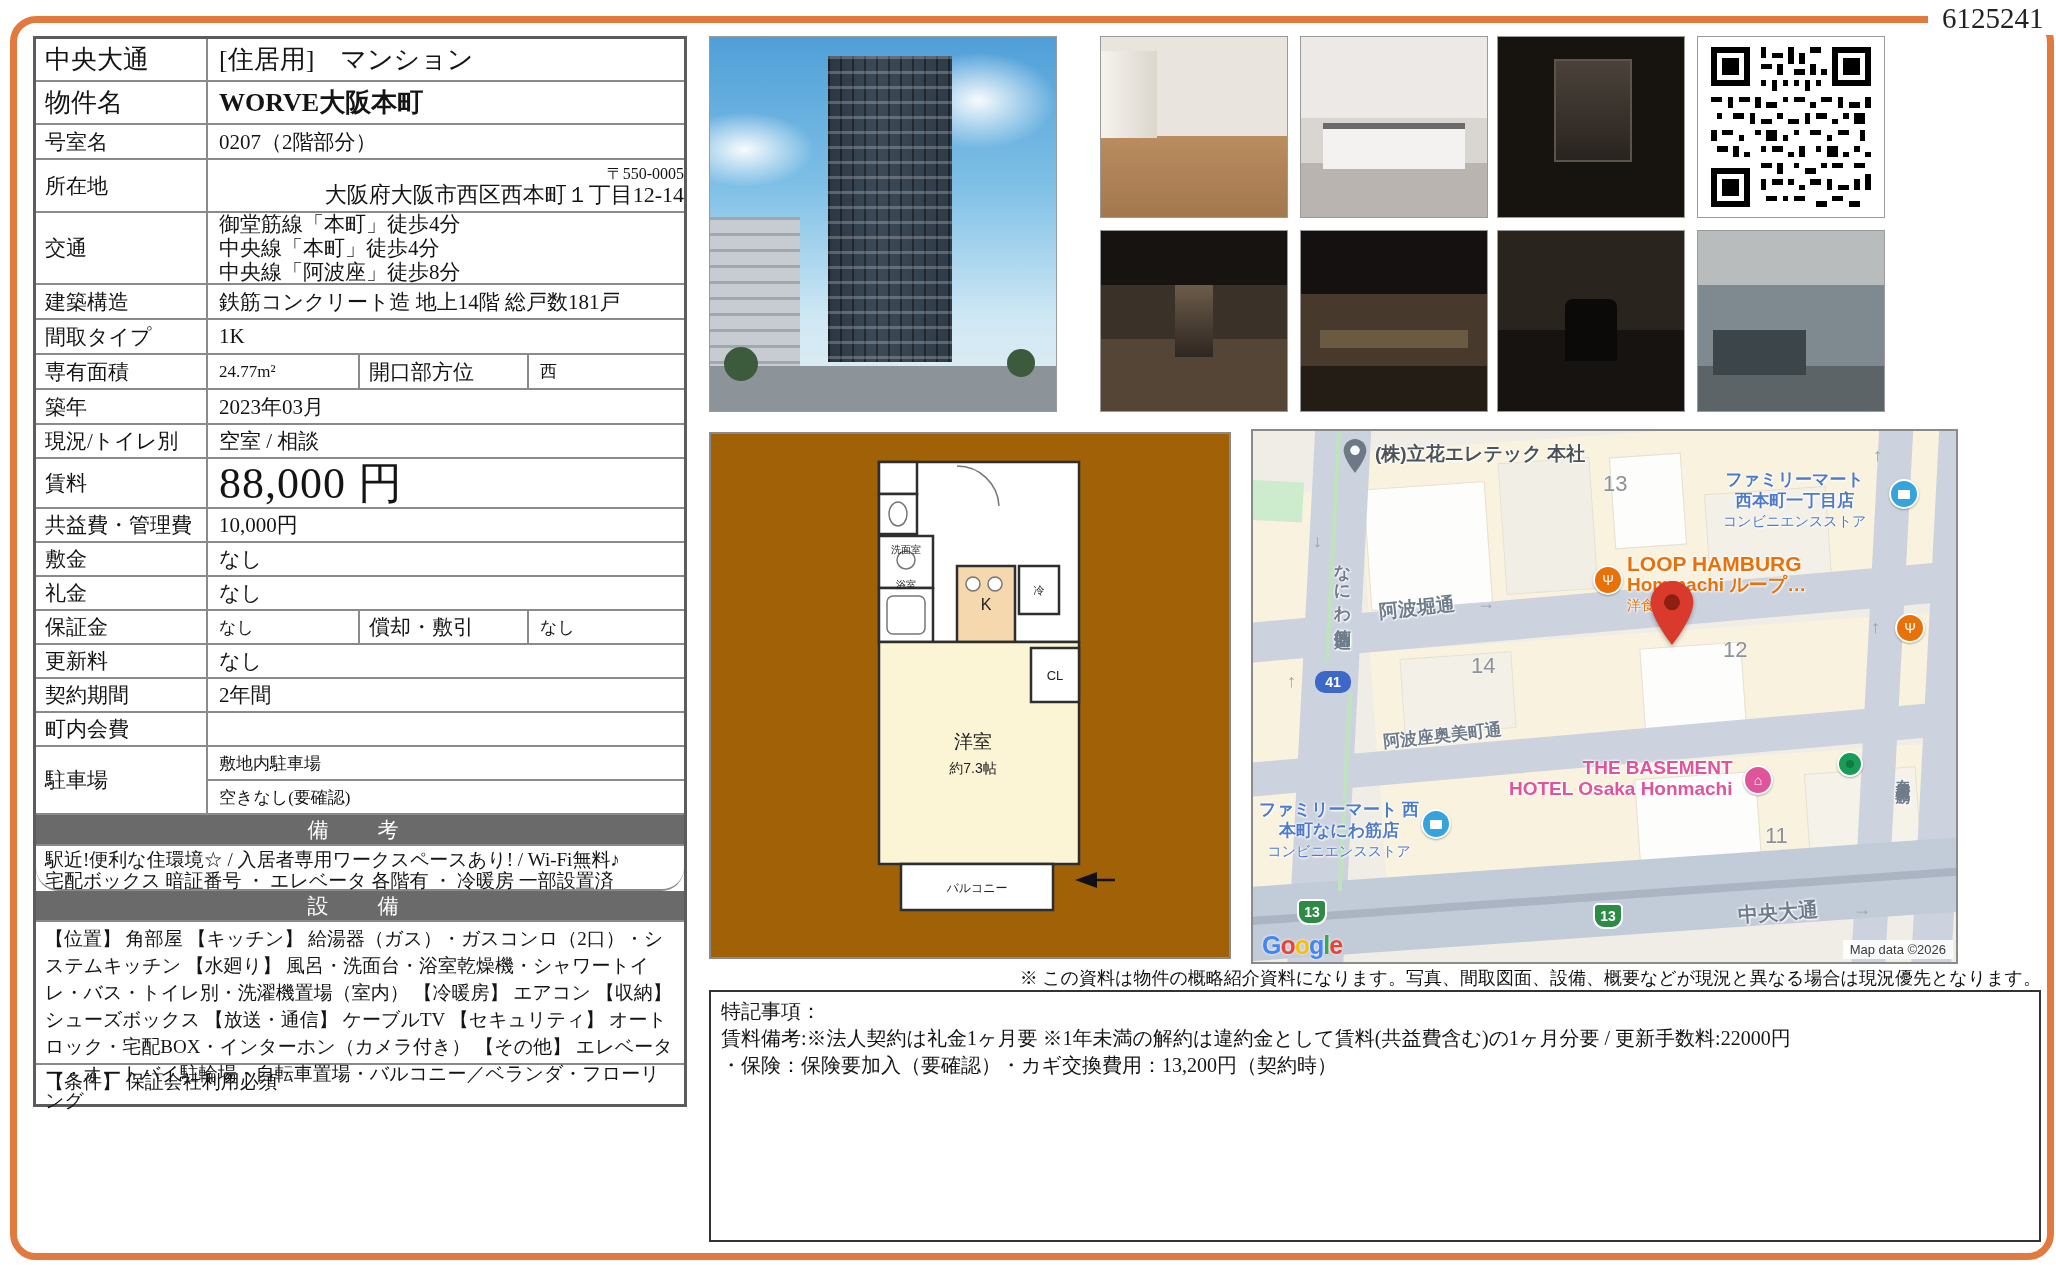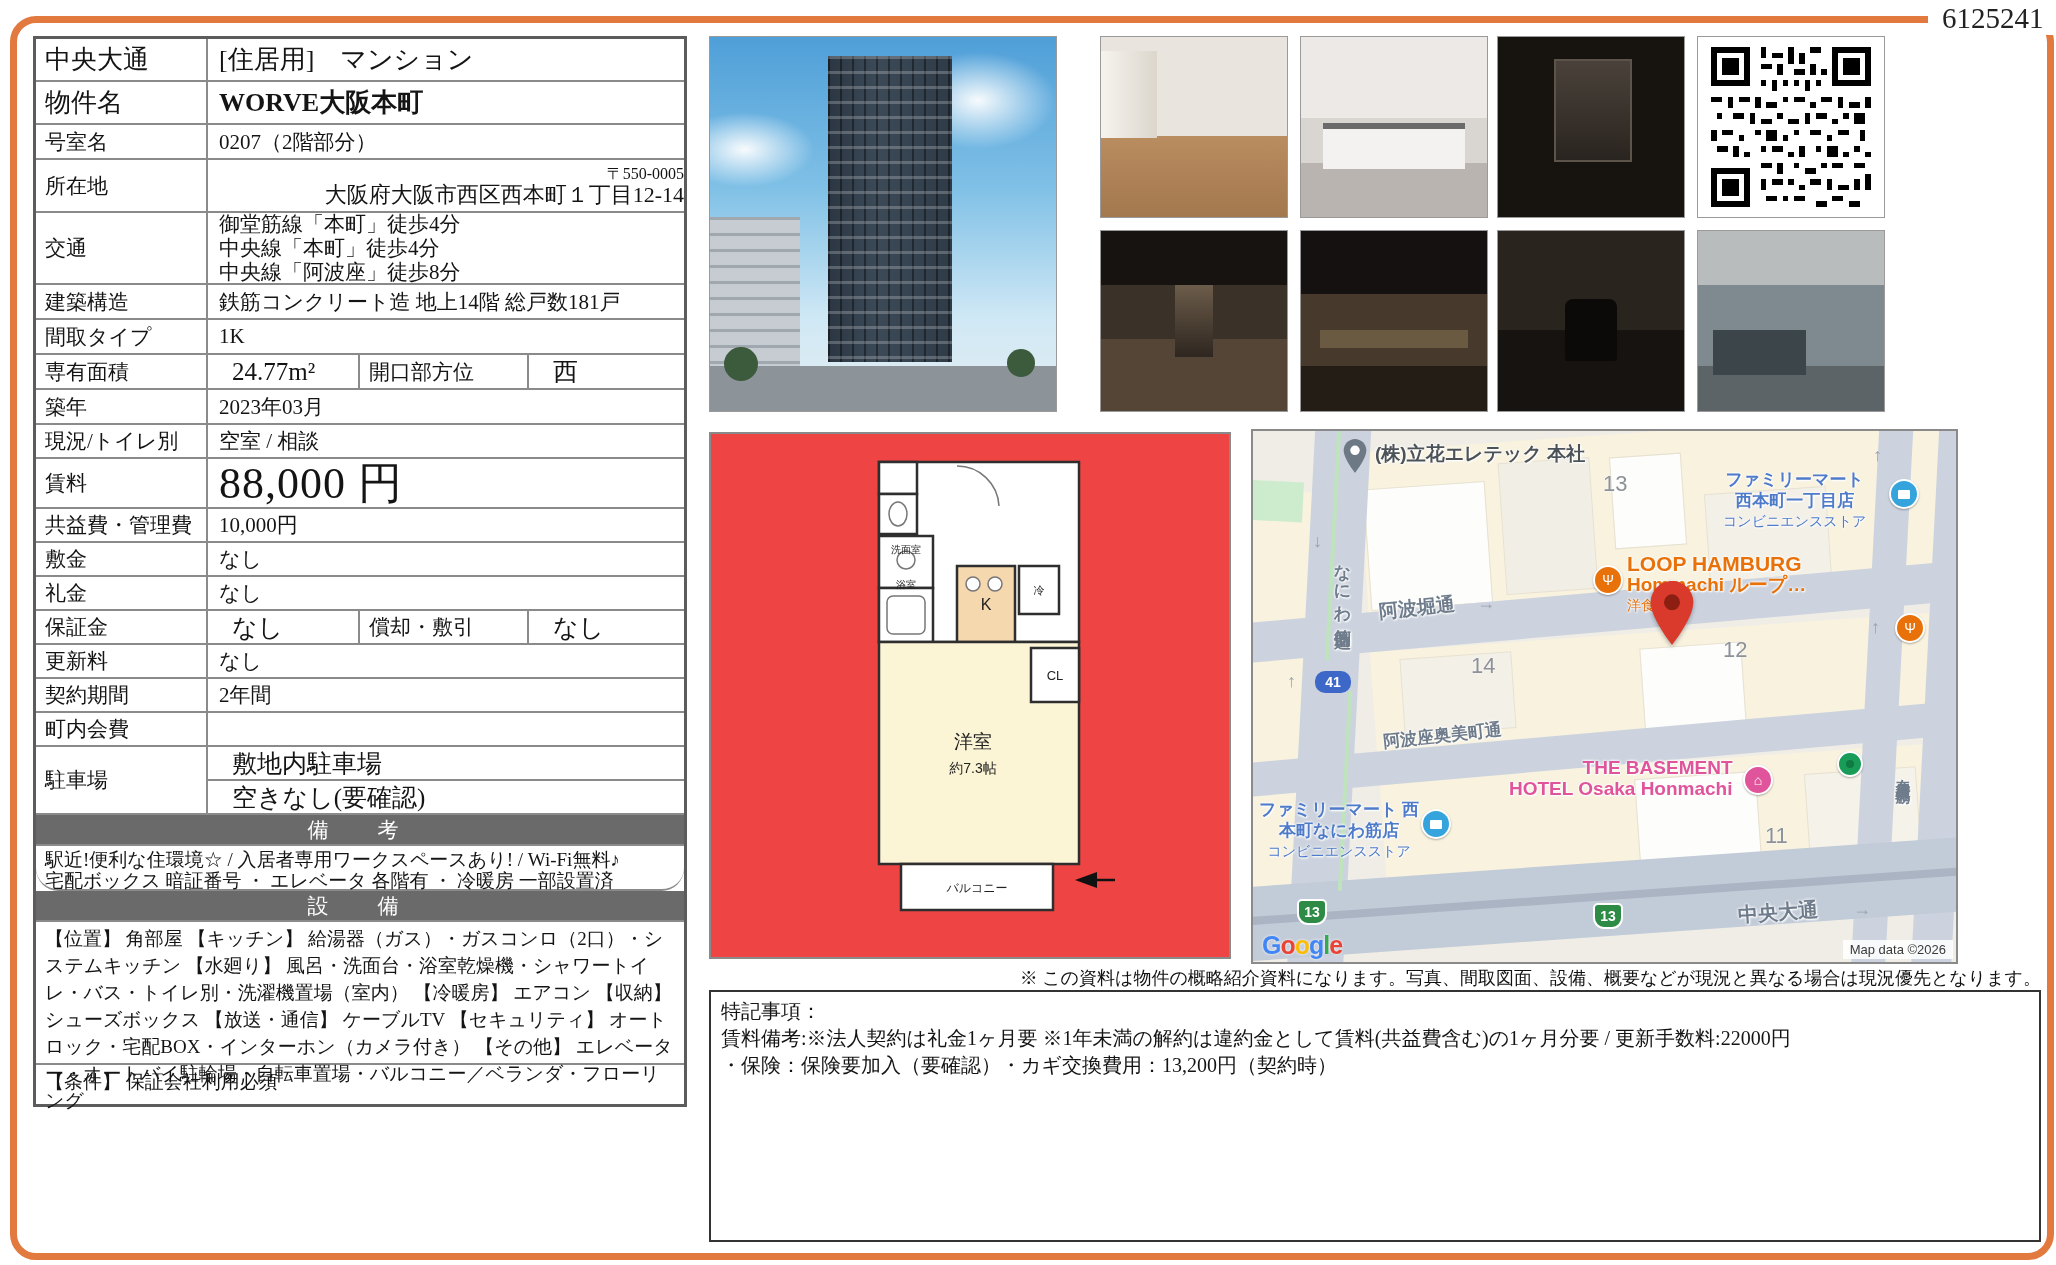--- a/index.html
+++ b/index.html
@@ -21,21 +21,21 @@
   .big{font-size:26px;}
   .rent{font-size:44px;letter-spacing:1px;}
   .sub{flex-direction:column;align-items:flex-end;justify-content:center;}
   .sectionbar{height:29px;background:#6a6a6a;color:#fff;display:flex;align-items:center;
               justify-content:center;font-size:21px;letter-spacing:14px;border-bottom:2px solid #8a8a8a;}
   .sectext{padding:3px 9px;font-size:19px;line-height:27px;box-sizing:border-box;
            border-bottom:2px solid #8a8a8a;}
   .pre{white-space:pre-line;border-radius:23px;}
   .mid{width:171px;flex:0 0 171px;border-left:2px solid #8a8a8a;border-right:2px solid #8a8a8a;
        display:flex;align-items:center;padding-left:9px;box-sizing:border-box;font-size:21px;}
-  .halfcell{display:flex;align-items:center;padding-left:24px;box-sizing:border-box;font-size:25px;flex:1;}
+  .halfcell{display:flex;align-items:center;padding-left:11px;box-sizing:border-box;font-size:17px;flex:1;}
   
   .photo{position:absolute;border:1px solid #9a9a9a;box-sizing:border-box;overflow:hidden;background:#ddd;}
   .ph-big{left:709px;top:36px;width:348px;height:376px;}
   .sky{position:absolute;inset:0;background:linear-gradient(180deg,#4f9fd8 0%,#7fc0e6 40%,#cfe8f5 75%,#e4eef2 100%);}
   .cloud{position:absolute;background:radial-gradient(closest-side,rgba(255,255,255,.95),rgba(255,255,255,0));}
   .tower{position:absolute;left:34%;top:5%;width:36%;height:82%;
          background:linear-gradient(90deg,#2b3642,#3c4a58 40%,#2f3b47);
          background-blend-mode:normal;}
   .tower:before{content:"";position:absolute;inset:0;
       background:repeating-linear-gradient(180deg,rgba(255,255,255,.22) 0 3px,transparent 3px 15px),
@@ -63,21 +63,21 @@
       background:linear-gradient(180deg,#6c5c4a,#2e2620);}
   .ph-work{left:1300px;top:230px;background:linear-gradient(180deg,#141110 0 35%,#473a2d 35% 75%,#241d16 75%);}
   .ph-work:before{content:"";position:absolute;left:10%;top:55%;width:80%;height:10%;background:#6b5a42;}
   .ph-chair{left:1497px;top:230px;background:linear-gradient(180deg,#2a241e 0 55%,#171310 55%);}
   .ph-chair:before{content:"";position:absolute;left:36%;top:38%;width:28%;height:34%;
       background:#0c0a08;border-radius:8px 8px 2px 2px;}
   .ph-ent{left:1697px;top:230px;background:linear-gradient(180deg,#b9bcbd 0 30%,#7e8a90 30% 75%,#5d6468 75%);}
   .ph-ent:before{content:"";position:absolute;left:8%;top:55%;width:50%;height:25%;background:#3c4549;}
   
   .planbox{position:absolute;left:709px;top:432px;width:522px;height:527px;
-           border:2px solid #8a8a8a;box-sizing:border-box;background:#ef4444;}
+           border:2px solid #8a8a8a;box-sizing:border-box;background:#a16207;}
   
   .mapbox{position:absolute;left:1251px;top:429px;width:707px;height:535px;border:2px solid #8a8a8a;
           box-sizing:border-box;background:#efede6;overflow:hidden;
           font-family:"Liberation Sans","DejaVu Sans",sans-serif;}
   .blockarea{position:absolute;background:#f8f2df;}
   .bld{position:absolute;background:#fdfdfb;outline:1px solid #e6e1d3;transform:rotate(-4deg);}
   .road{position:absolute;background:#ccd3de;}
   .roadlab{position:absolute;color:#6f7c8c;font-size:17px;font-weight:bold;
            text-shadow:0 0 3px #fff,0 0 3px #fff,1px 1px 2px #fff;white-space:nowrap;}
   .vtext{writing-mode:vertical-rl;letter-spacing:2px;}

